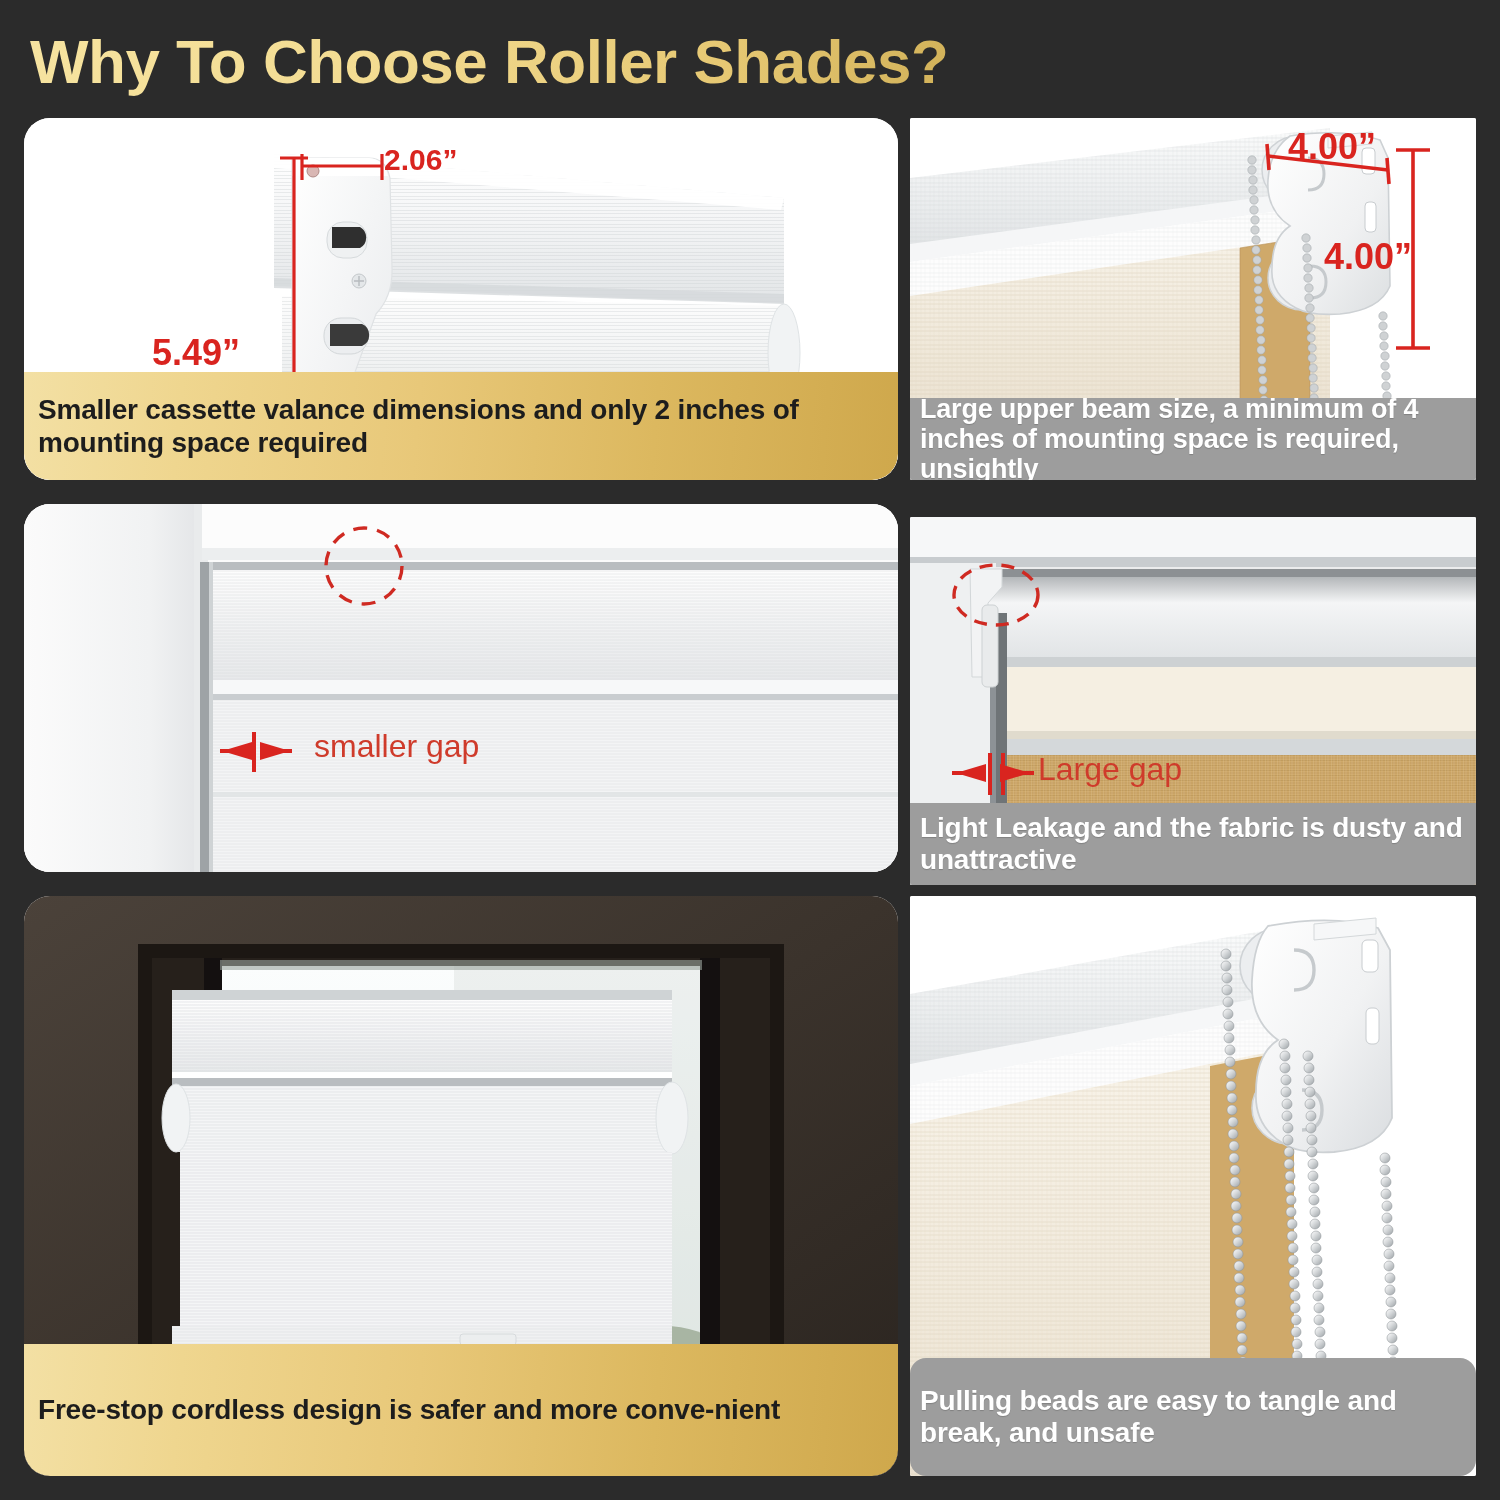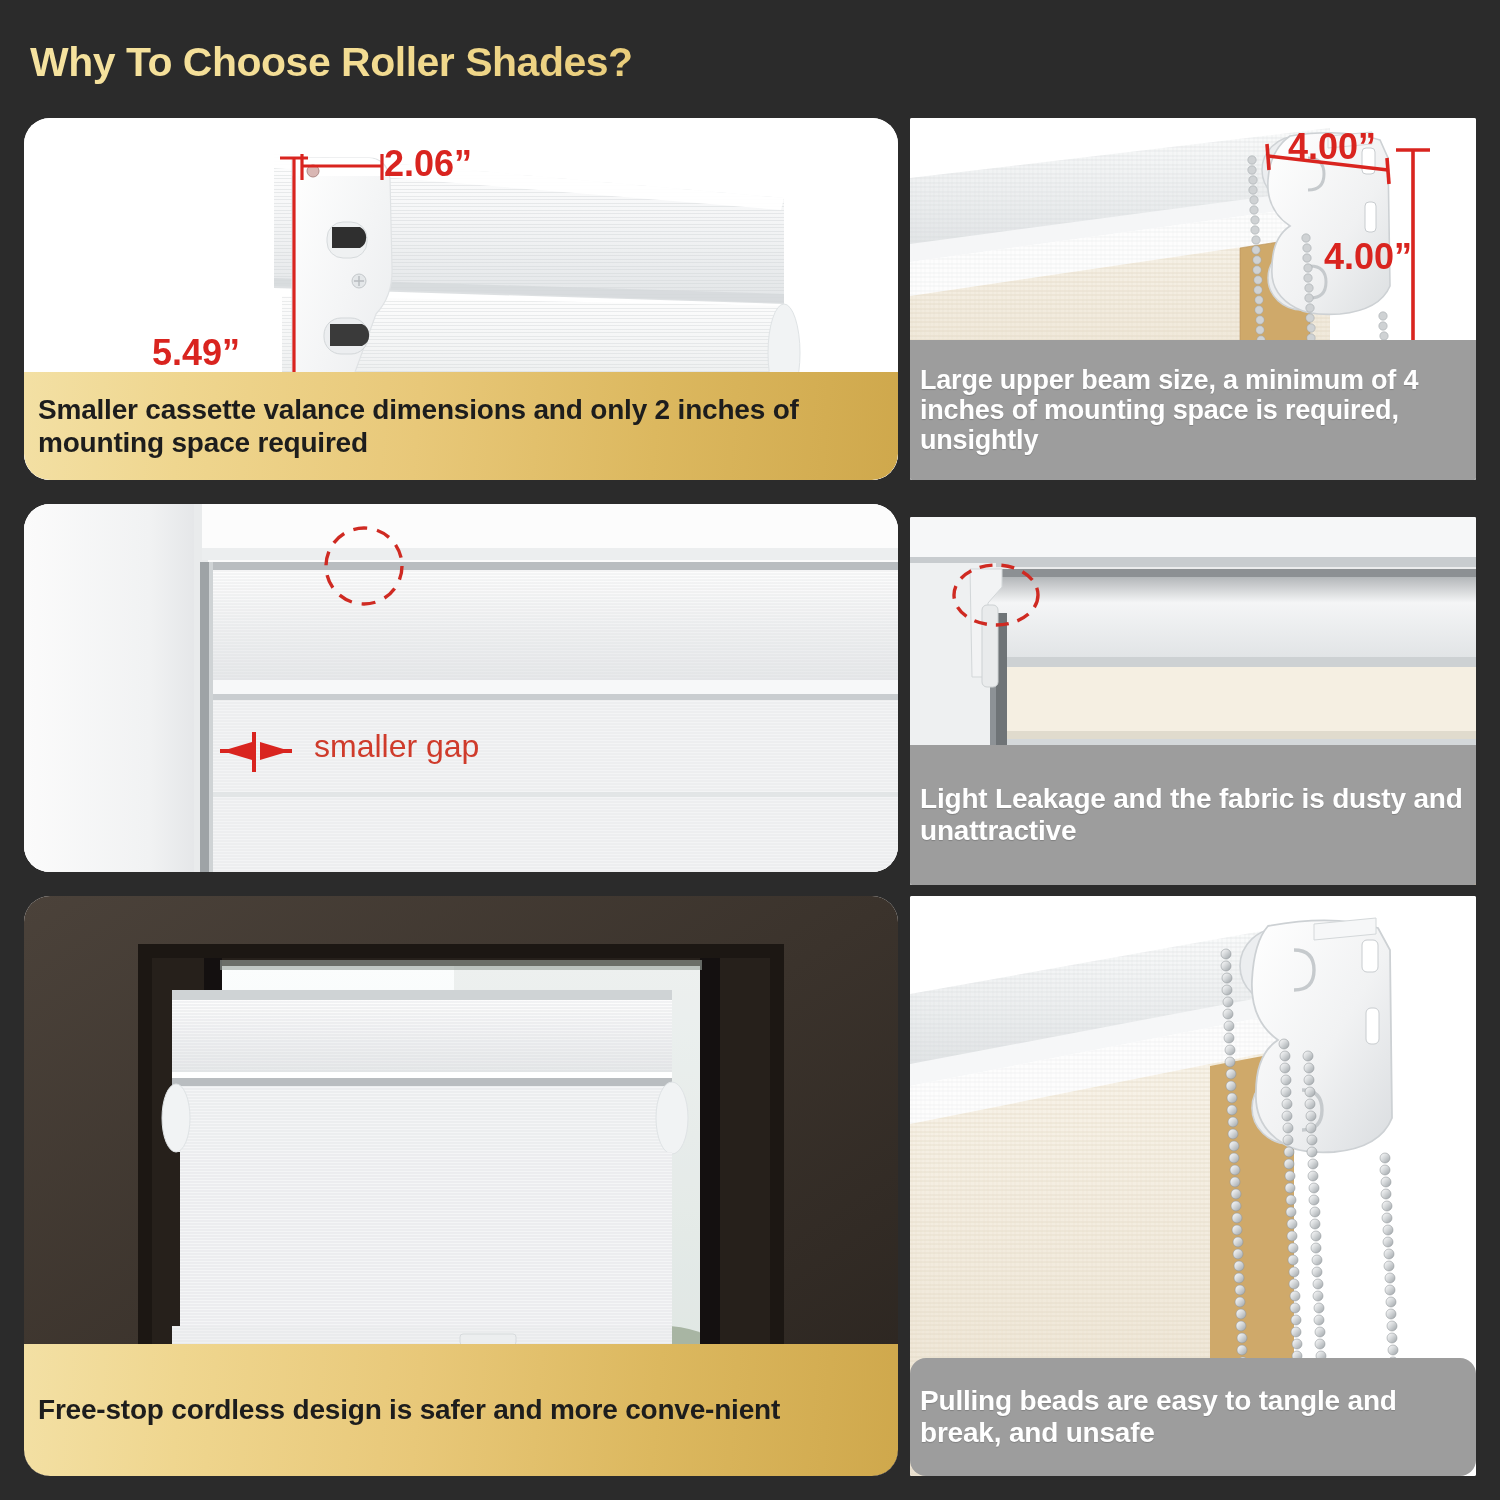--- a/index.html
+++ b/index.html
@@ -7,21 +7,21 @@
   body {
     background:#2b2b2b;
     font-family:"Liberation Sans", sans-serif;
     overflow:hidden;
     position:relative;
   }
 
   
   .title-wrap { position:absolute; left:30px; top:22px; width:1200px; height:80px; }
   .title {
-    font-size:41px; font-weight:bold; letter-spacing:-0.5px; line-height:80px;
+    font-size:62px; font-weight:bold; letter-spacing:-0.5px; line-height:80px;
     background:linear-gradient(100deg,#f6e3a0 0%,#f3dc92 28%,#e6c873 58%,#c9a84e 85%,#b99840 100%);
     -webkit-background-clip:text; background-clip:text; color:transparent;
     -webkit-text-fill-color:transparent; white-space:nowrap;
   }
 
   
   .grid { position:absolute; left:24px; top:118px; width:1452px; height:1360px; }
   .panel { position:absolute; overflow:hidden; background:#fff; }
   .panel.left  { border-radius:26px; }
   .panel.right { border-radius:2px; }
@@ -39,21 +39,21 @@
   
   .caption { position:absolute; left:0; right:0; bottom:0; display:flex; align-items:center; }
   .caption-gold {
     background:linear-gradient(95deg,#f3e0a4 0%,#efd68f 18%,#e8c879 45%,#dcb85f 72%,#cfa84c 100%);
     height:108px; padding:0 14px; border-radius:0 0 26px 26px;
   }
   #p5 .caption-gold { height:132px; }
   .caption-gold .ctext {
     color:#1d1d1d; font-size:28px; font-weight:bold; line-height:1.18; letter-spacing:-0.2px;
   }
-  .caption-gray { background:#9d9d9d; height:140px; padding:0 10px; }
+  .caption-gray { background:#9d9d9d; height:82px; padding:0 10px; }
   #p6 .caption-gray { height:118px;border-radius:16px; }
   .caption-gray .ctext {
     color:#ffffff; font-size:28px; font-weight:bold; line-height:1.16; letter-spacing:-0.2px;
     text-shadow:0 1px 1px rgba(0,0,0,.18);
   }
   #p2 .caption-gray .ctext { font-size:27px; line-height:1.12; }
 
   
   .dim { position:absolute; color:#d9241f; font-weight:bold; }
   .gaplabel { position:absolute; color:#cf3b2b; font-weight:normal; white-space:nowrap; }
@@ -124,21 +124,21 @@
           <line x1="278" y1="48" x2="358" y2="48"></line>
           <line x1="278" y1="36" x2="278" y2="62"></line>
           <line x1="358" y1="36" x2="358" y2="62"></line>
 
           <line x1="270" y1="40" x2="270" y2="345"></line>
           <line x1="256" y1="40" x2="284" y2="40"></line>
           <line x1="256" y1="345" x2="284" y2="345"></line>
         </g>
       </svg>
 
-      <div class="dim" style="left:360px; top:25px; font-size:36px;">2.06”</div>
+      <div class="dim" style="left:360px; top:25px; font-size:30px;">2.06”</div>
       <div class="dim" style="left:128px; top:214px; font-size:36px;">5.49”</div>
     </div>
 
     <div class="caption caption-gold">
       <div class="ctext">Smaller cassette valance dimensions and only 2 inches of mounting space required</div>
     </div>
   </div>
 
   <div class="panel right" id="p2">
     <div class="stage">

